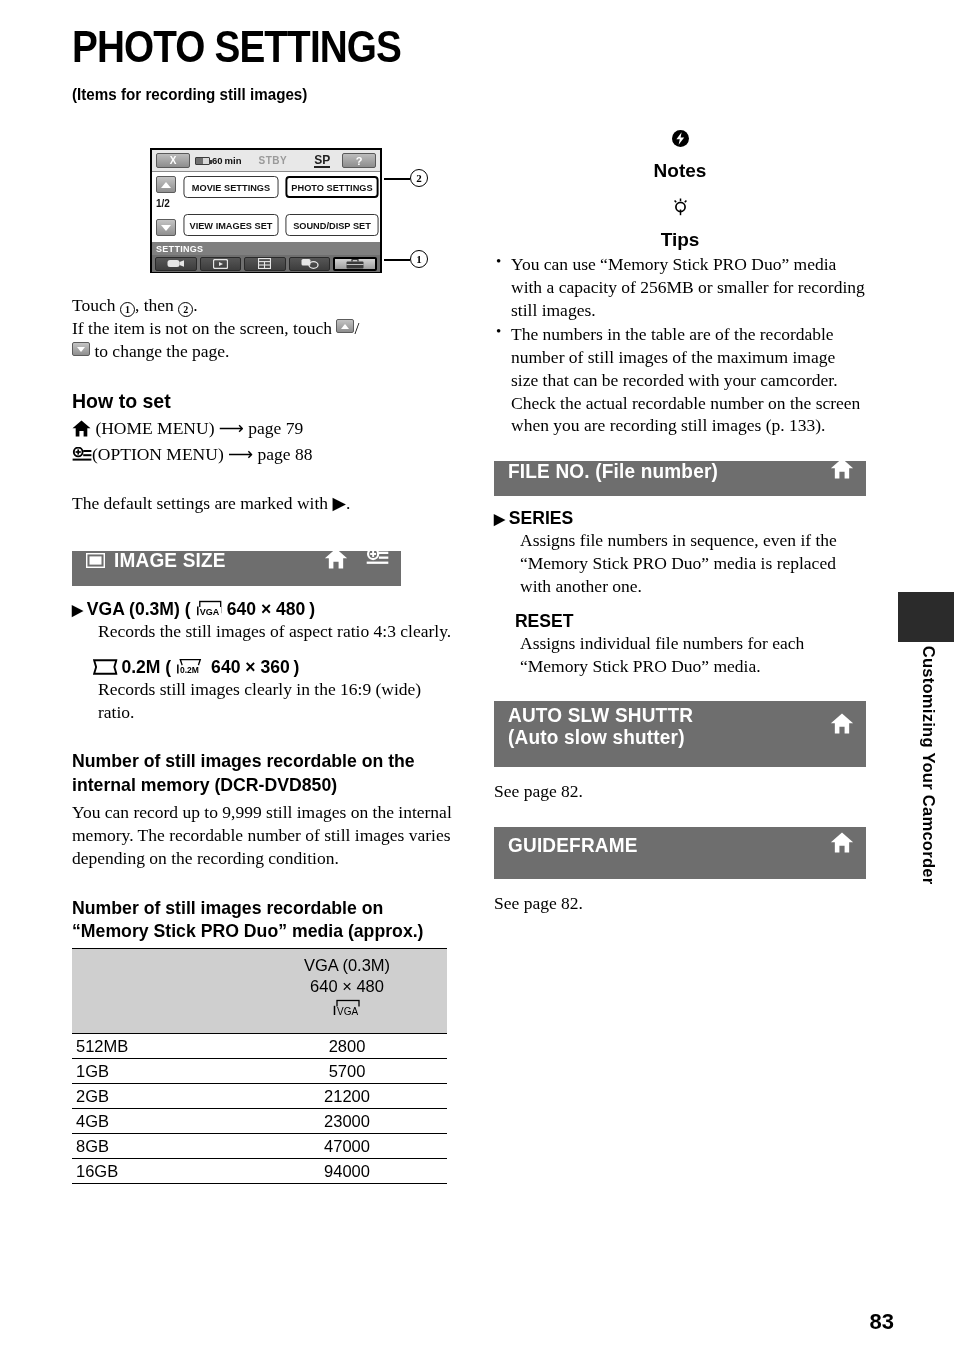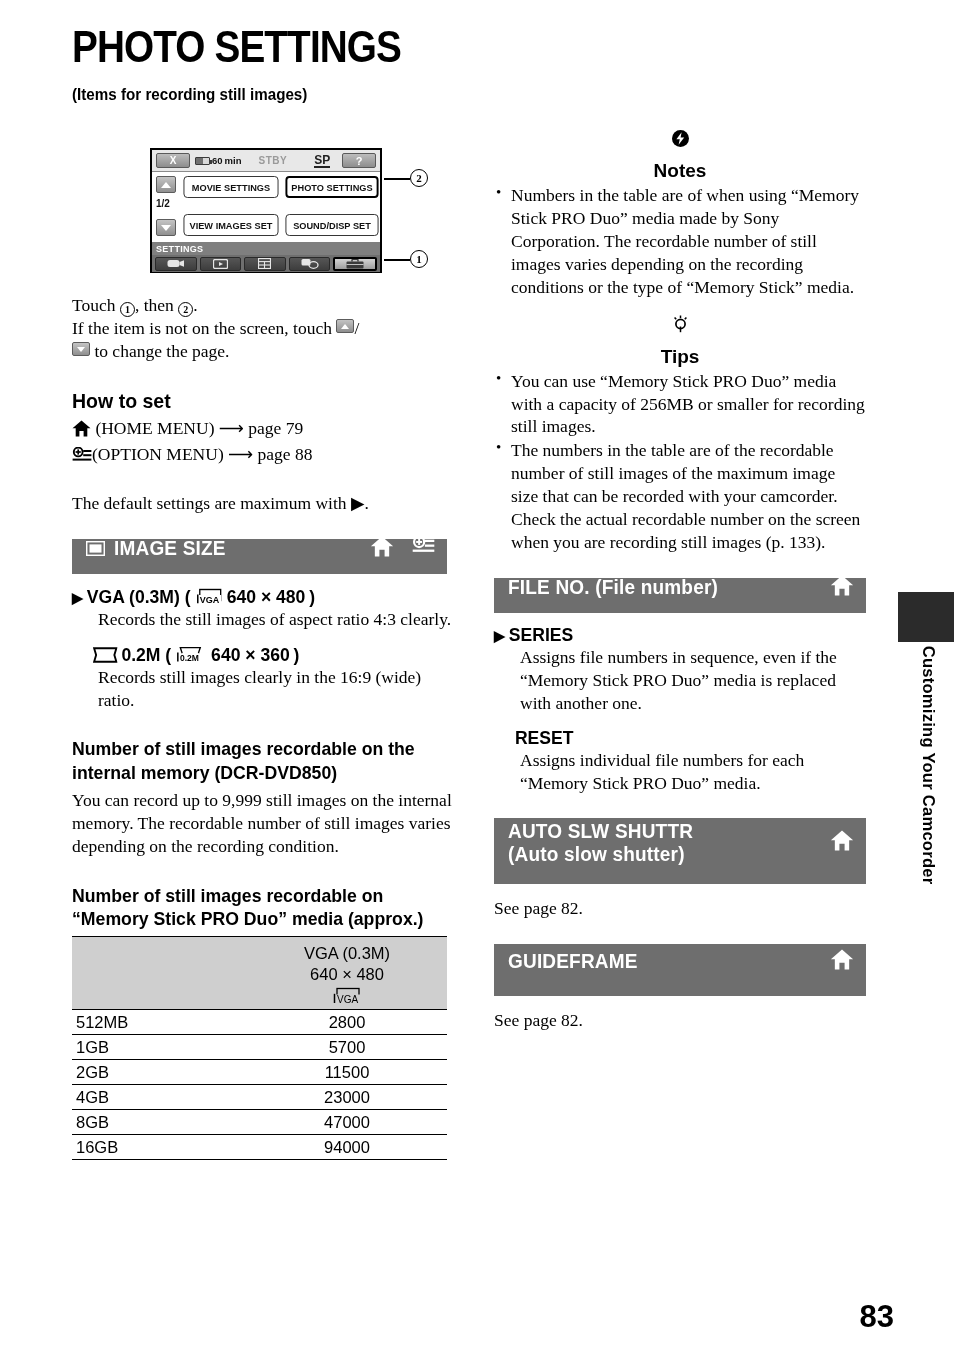--- a/index.html
+++ b/index.html
@@ -232,21 +232,21 @@
     border-collapse: collapse; width: 375px;
     margin-top: 6px;
     font-family: "Liberation Sans", sans-serif;
   }
   table.cap thead td {
     background: #cfcfcf;
     border-top: 1.5px solid #000;
     border-bottom: 1.5px solid #000;
     text-align: center;
     font-size: 16.5px;
-    padding: 6px 0 4px;
+    padding: 6px 0 16px;
     line-height: 1.3;
   }
   table.cap tbody td {
     border-bottom: 1.2px solid #000;
     font-size: 16.5px;
     padding: 3px 0 2px;
     height: 25px;
   }
   table.cap tbody td.lbl { width: 175px; padding-left: 4px; text-align: left; }
   table.cap tbody td.val { text-align: center; }
@@ -285,21 +285,21 @@
     writing-mode: vertical-rl;
     font-family: "Liberation Sans", sans-serif;
     font-weight: bold; font-size: 17px;
     letter-spacing: 0.3px;
     transform: scaleY(0.97);
     white-space: nowrap;
   }
   .pageno {
     position: absolute; right: 60px; bottom: 22px;
     font-family: "Liberation Sans", sans-serif;
-    font-weight: bold; font-size: 31px;
+    font-weight: bold; font-size: 22px;
   }
 </style>
 </head>
 <body>
 
 <div class="page">
 
   <div class="title">PHOTO SETTINGS</div>
   <div class="subtitle">(Items for recording still images)</div>
 
@@ -418,25 +418,25 @@
           <line x1="11.2" y1="4" x2="19.4" y2="4" stroke="#000" stroke-width="2"></line>
           <line x1="11.2" y1="8.2" x2="19.4" y2="8.2" stroke="#000" stroke-width="2"></line>
           <line x1="0.6" y1="12.6" x2="19.4" y2="12.6" stroke="#000" stroke-width="2"></line>
         </svg>
       </span><span>(OPTION MENU)</span>
       <span>⟶</span>
       <span>page 88</span>
     </div>
 
     <div class="p" style="margin-top:22px;">
-      <span>The default settings are maximum with</span>
+      <span>The default settings are marked with</span>
       <span>▶</span><span>.</span>
     </div>
 
-    <div class="secbar" style="height:35px; margin-top:24px; width:375px;text-align:right;">
+    <div class="secbar" style="height:35px; margin-top:36px; width:329px;text-align:right;">
       <span style="margin-right:9px;display:inline-flex">
         <svg width="19" height="15" viewBox="0 0 19 15">
             <rect x="0.7" y="0.7" width="17.6" height="13.6" fill="none" stroke="#fff" stroke-width="1.5"></rect>
             <rect x="3.5" y="3.4" width="12" height="8.2" fill="#fff"></rect>
           </svg>
       </span>
       <span class="lbl">IMAGE SIZE</span>
       <span class="icons">
         <span>
           <svg width="24" height="21" viewBox="0 0 19 17">
@@ -521,21 +521,21 @@
         <tr>
           <td class="lbl">512MB</td>
           <td class="val">2800</td>
         </tr>
         <tr>
           <td class="lbl">1GB</td>
           <td class="val">5700</td>
         </tr>
         <tr>
           <td class="lbl">2GB</td>
-          <td class="val">11500</td>
+          <td class="val">21200</td>
         </tr>
         <tr>
           <td class="lbl">4GB</td>
           <td class="val">23000</td>
         </tr>
         <tr>
           <td class="lbl">8GB</td>
           <td class="val">47000</td>
         </tr>
         <tr>
@@ -550,23 +550,20 @@
 
     <div class="noteshead">
       <span>
         <svg width="17" height="17" viewBox="0 0 17 17">
             <circle cx="8.5" cy="8.5" r="8.5" fill="#000"></circle>
             <path d="M9.6 2.2 L4.4 9.3 L7.8 9.3 L6.6 14.8 L12.2 7.4 L8.6 7.4 Z" fill="#fff"></path>
           </svg>
       </span>
       <span>Notes</span>
     </div>
-    <ul class="b">
-      <li>Numbers in the table are of when using “Memory Stick PRO Duo” media made by Sony Corporation. The recordable number of still images varies depending on the recording conditions or the type of “Memory Stick” media.</li>
-    </ul>
 
     <div class="noteshead" style="margin-top:16px;">
       <span>
         <svg width="17" height="18" viewBox="0 0 17 18">
           <line x1="8.5" y1="0.5" x2="8.5" y2="3" stroke="#000" stroke-width="1.5"></line>
           <line x1="2.6" y1="2.4" x2="4.2" y2="4.3" stroke="#000" stroke-width="1.5"></line>
           <line x1="14.4" y1="2.4" x2="12.8" y2="4.3" stroke="#000" stroke-width="1.5"></line>
           <circle cx="8.5" cy="9" r="4.6" fill="none" stroke="#000" stroke-width="1.7"></circle>
           <line x1="8.5" y1="11.5" x2="8.5" y2="17.2" stroke="#000" stroke-width="1.5"></line>
         </svg>

